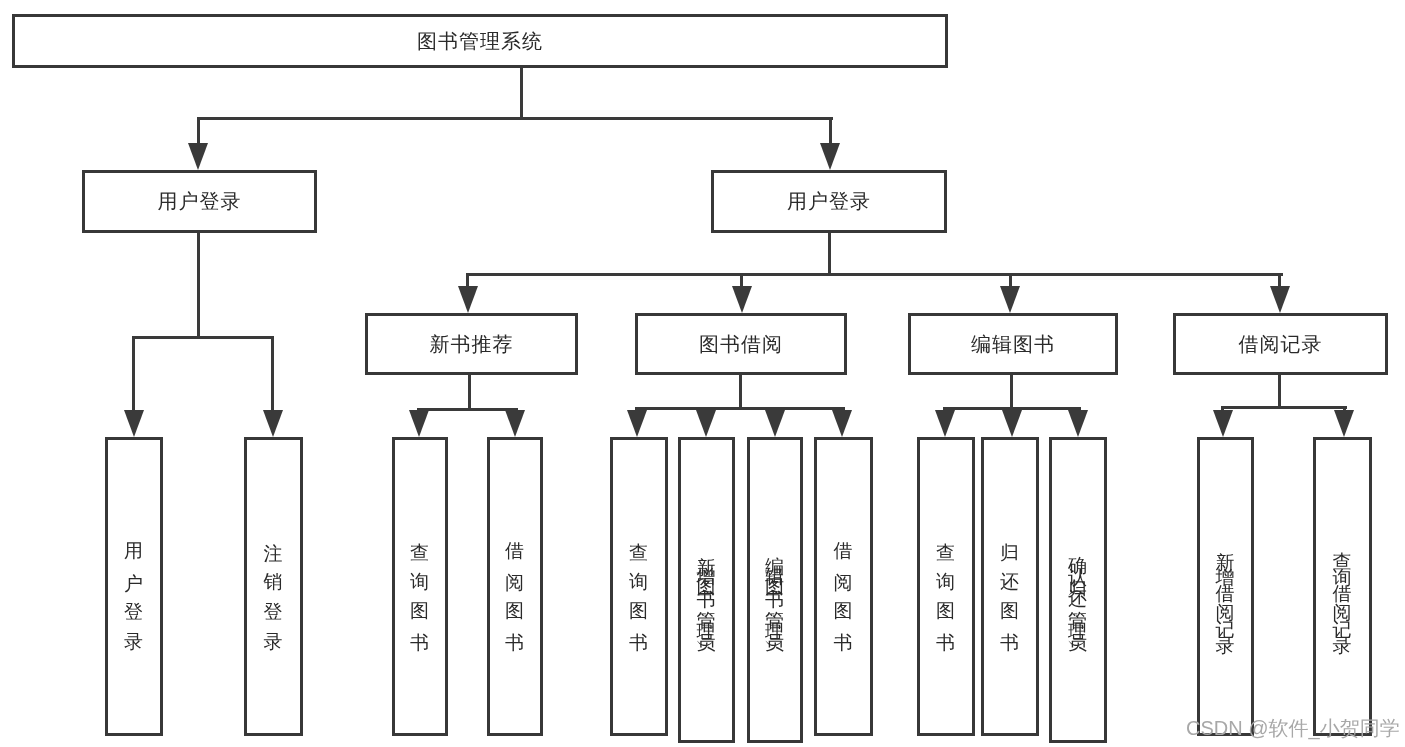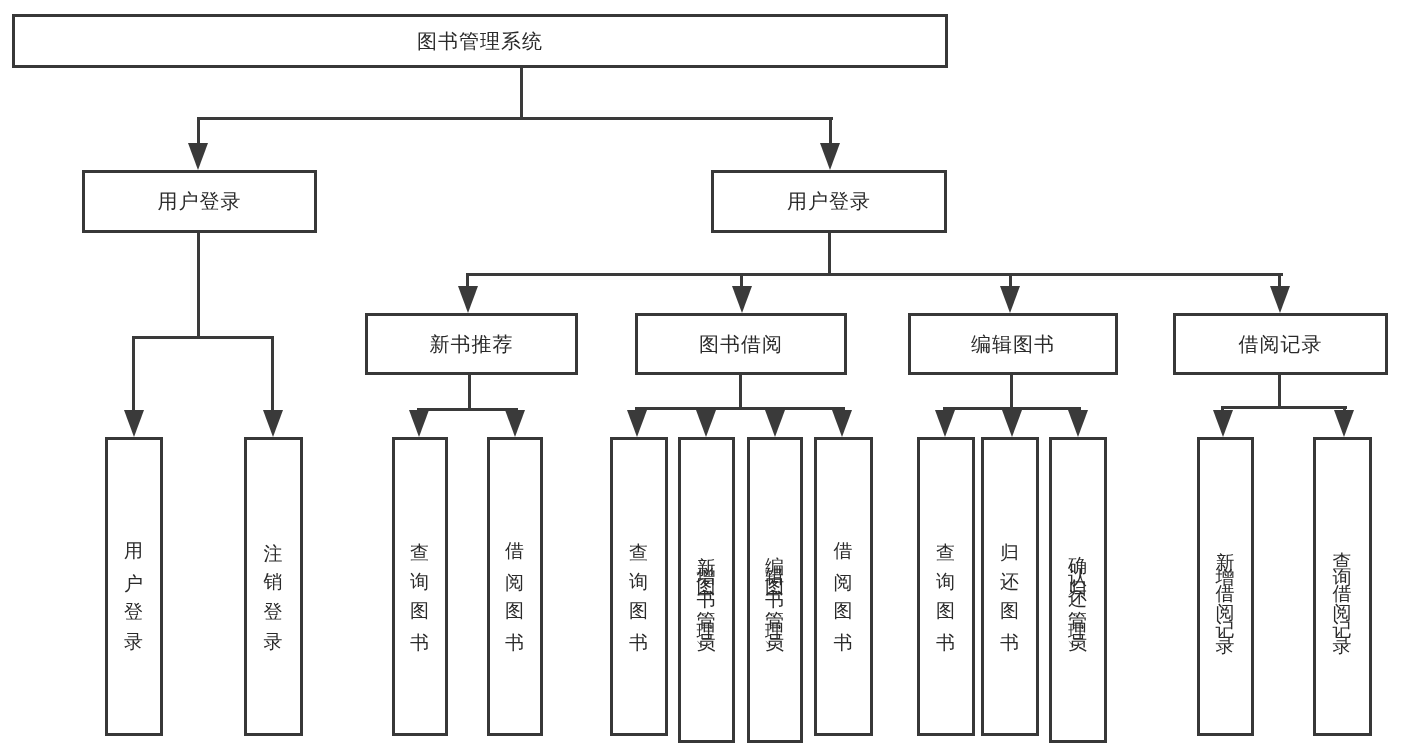--- a/index.html
+++ b/index.html
@@ -151,14 +151,15 @@
   <div class="box leaf tall" style="left:1049px;width:58px">
     <span class="vtext" style="letter-spacing: 11px;">确认归还（管理员）</span>
   </div>
   <div class="box leaf" style="left:1197px;width:57px">
     <span class="vtext" style="letter-spacing: 17px;">新增借阅记录</span>
   </div>
   <div class="box leaf" style="left:1313px;width:59px">
     <span class="vtext" style="letter-spacing: 17px;">查询借阅记录</span>
   </div>
 
+  <div class="watermark">CSDN @软件_小贺同学</div>
 
 </div>
 
 </body></html>

